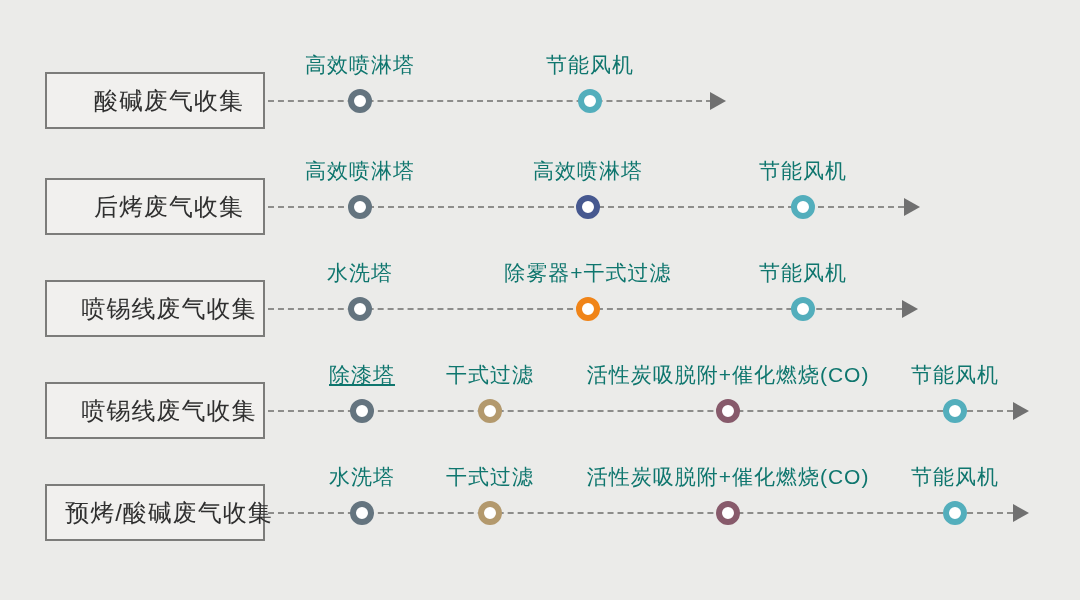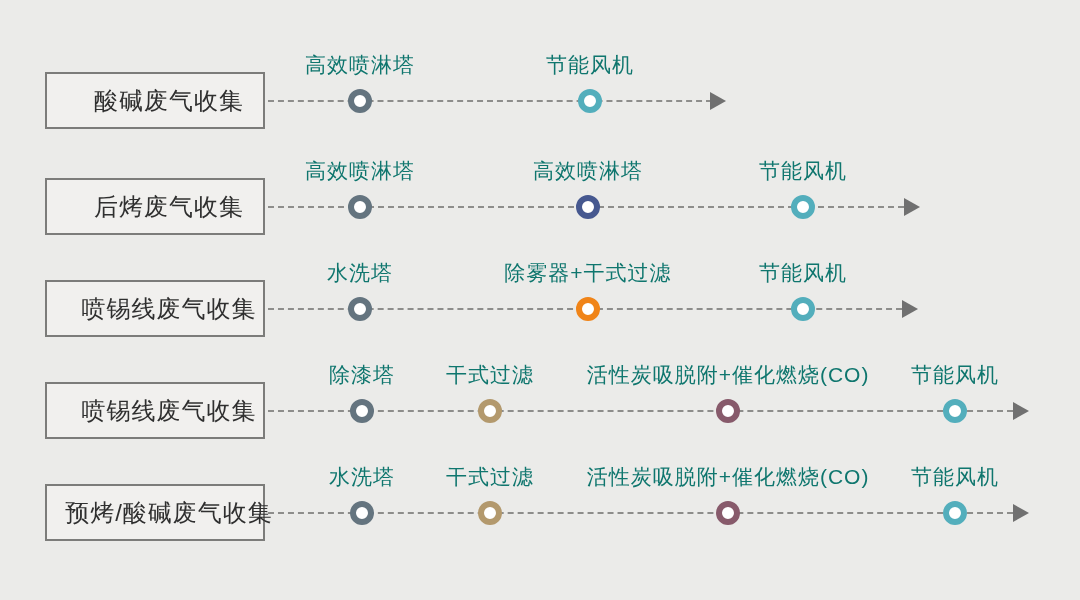--- a/index.html
+++ b/index.html
@@ -127,21 +127,21 @@
     <div class="node-label" style="left:633px;">节能风机</div>
     <div class="node-ring" style="left: 791px; border-color: rgb(83, 174, 188);"></div>
   </div>
 
   <div class="row" style="top:411px;">
     <div class="src-box">
       <span class="src-label">喷锡线废气收集</span>
     </div>
     <div class="dash-line" style="left:268px; width:745px;"></div>
     <div class="arrow-head" style="left:1013px;"></div>
-    <div class="node-label" style="left:192px;">除漆塔</div>
+    <div class="node-label" style="left:192px;text-decoration:underline;">除漆塔</div>
     <div class="node-ring" style="left: 350px; border-color: rgb(100, 116, 127);"></div>
     <div class="node-label" style="left:320px;">干式过滤</div>
     <div class="node-ring" style="left: 478px; border-color: rgb(179, 153, 109);"></div>
     <div class="node-label" style="left:558px;">活性炭吸脱附+催化燃烧(CO)</div>
     <div class="node-ring" style="left: 716px; border-color: rgb(135, 90, 107);"></div>
     <div class="node-label" style="left:785px;">节能风机</div>
     <div class="node-ring" style="left: 943px; border-color: rgb(83, 174, 188);"></div>
   </div>
 
   <div class="row" style="top:513px;">

